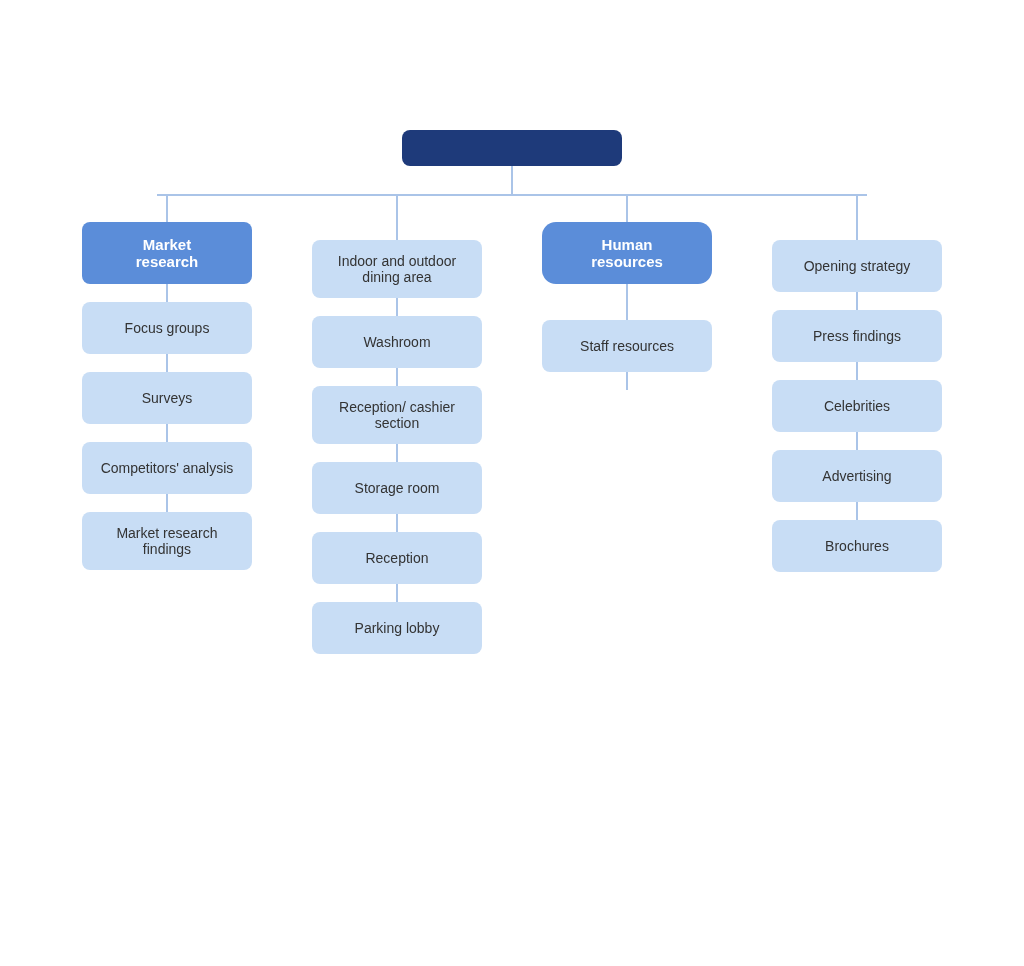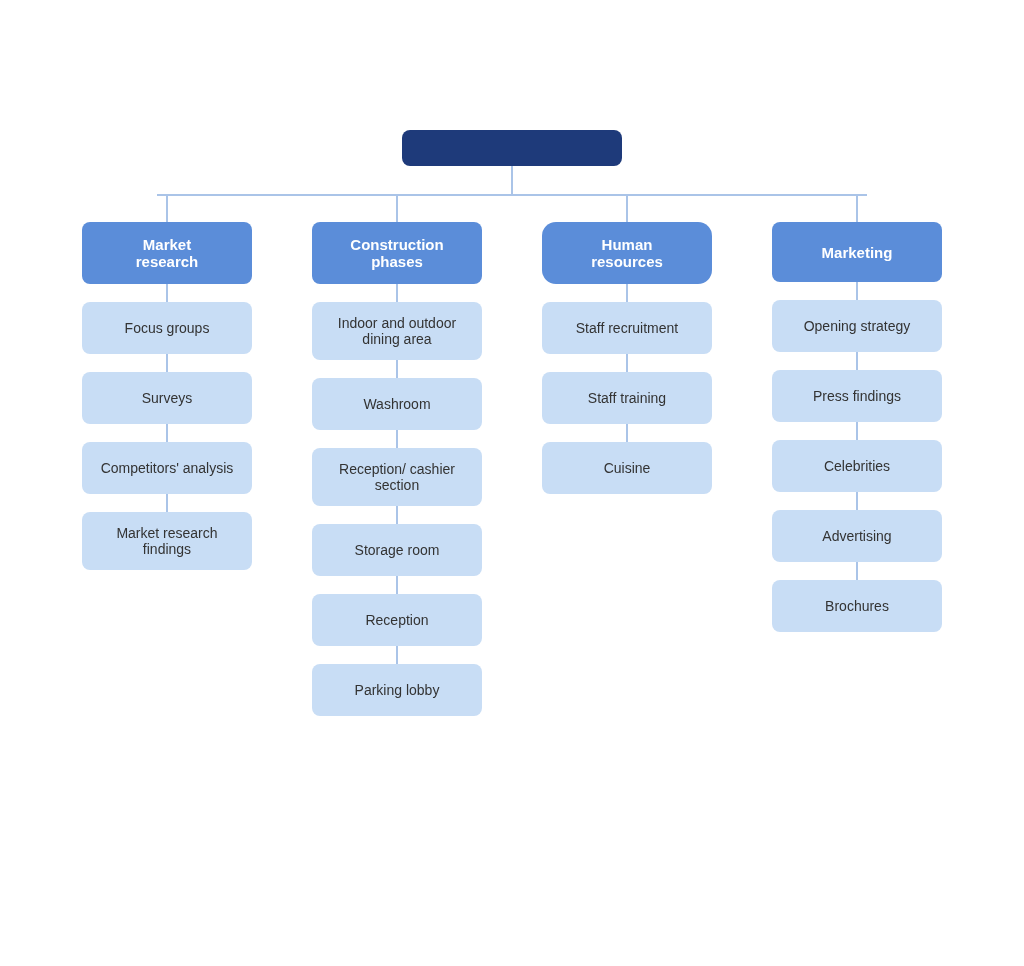--- a/index.html
+++ b/index.html
@@ -145,49 +145,44 @@
         <div class="child-node">Focus groups</div>
         <div class="child-connector" style="height: 18px;"></div>
         <div class="child-node">Surveys</div>
         <div class="child-connector" style="height: 18px;"></div>
         <div class="child-node">Competitors' analysis</div>
         <div class="child-connector" style="height: 18px;"></div>
         <div class="child-node">Market research findings</div>
       </div>
       <div class="column">
         <div class="v-connector" style="height: 28px;"></div>
-        <div class="category-node" style="white-space: pre-line;">Construction
-phases</div>
         <div class="child-connector" style="height: 18px;"></div>
         <div class="child-node">Indoor and outdoor dining area</div>
         <div class="child-connector" style="height: 18px;"></div>
         <div class="child-node">Washroom</div>
         <div class="child-connector" style="height: 18px;"></div>
         <div class="child-node">Reception/ cashier section</div>
         <div class="child-connector" style="height: 18px;"></div>
         <div class="child-node">Storage room</div>
         <div class="child-connector" style="height: 18px;"></div>
         <div class="child-node">Reception</div>
         <div class="child-connector" style="height: 18px;"></div>
         <div class="child-node">Parking lobby</div>
       </div>
       <div class="column">
         <div class="v-connector" style="height: 28px;"></div>
         <div class="category-node" style="white-space: pre-line; border-radius: 14px;">Human
 resources</div>
         <div class="child-connector" style="height: 18px;"></div>
-        <div class="child-node">Staff recruitment</div>
         <div class="child-connector" style="height: 18px;"></div>
-        <div class="child-node">Staff training</div>
+        <div class="child-node">Staff resources</div>
         <div class="child-connector" style="height: 18px;"></div>
-        <div class="child-node">Cuisine</div>
       </div>
       <div class="column">
         <div class="v-connector" style="height: 28px;"></div>
-        <div class="category-node" style="white-space: pre-line;">Marketing</div>
         <div class="child-connector" style="height: 18px;"></div>
         <div class="child-node">Opening strategy</div>
         <div class="child-connector" style="height: 18px;"></div>
         <div class="child-node">Press findings</div>
         <div class="child-connector" style="height: 18px;"></div>
         <div class="child-node">Celebrities</div>
         <div class="child-connector" style="height: 18px;"></div>
         <div class="child-node">Advertising</div>
         <div class="child-connector" style="height: 18px;"></div>
         <div class="child-node">Brochures</div>

